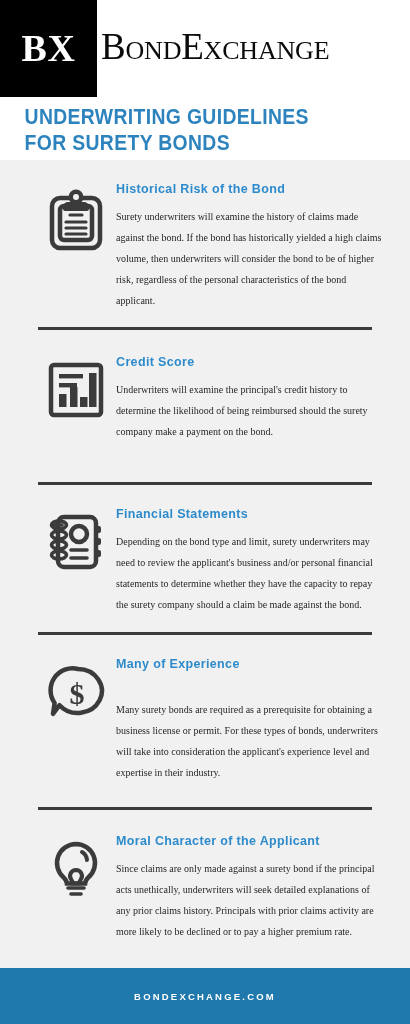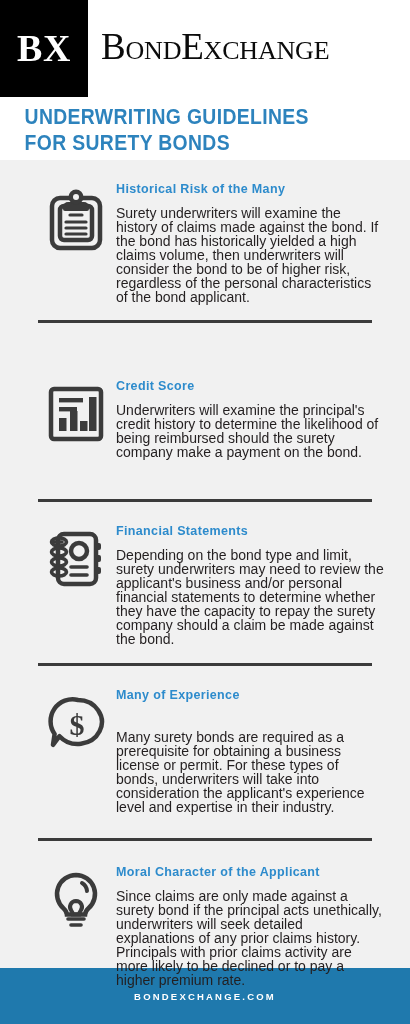--- a/index.html
+++ b/index.html
@@ -28,21 +28,21 @@
     background: #ffffff;
   }
   .logo-row {
     position: relative;
     height: 98px;
   }
   .logo-mark {
     position: absolute;
     left: 0;
     top: 0;
-    width: 88px;
+    width: 97px;
     height: 97px;
     background: #000000;
     display: flex;
     align-items: center;
     justify-content: center;
   }
   .logo-mark-text {
     color: #ffffff;
     font-family: "Liberation Serif", serif;
     font-size: 38px;
@@ -113,24 +113,24 @@
     color: #2d8bcc;
     font-family: "Liberation Sans", sans-serif;
     font-size: 12.5px;
     font-weight: 700;
     letter-spacing: 0.35px;
     margin: 0 0 9px 0;
     line-height: 1.2;
   }
   .sec-body {
     color: #231f20;
-    font-family: Liberation Sans, sans-serif;
-    font-size: 14px;
+    font-family: Liberation Serif, serif;
+    font-size: 10px;
     font-weight: 400;
-    line-height: 14px;
+    line-height: 21px;
     margin: 0;
   }
   .divider {
     height: 3px;
     background: #3b3b3b;
     margin: 0 38px;
   }
 
   
   .footer {
@@ -181,28 +181,28 @@
           <circle cx="30" cy="9" r="3" fill="#f1f1f1"></circle>
           <g stroke="#3b3b3b" stroke-width="3.2" stroke-linecap="round">
             <line x1="24" y1="27" x2="36" y2="27"></line>
             <line x1="20" y1="34" x2="40" y2="34"></line>
             <line x1="20" y1="40" x2="40" y2="40"></line>
             <line x1="20" y1="46" x2="40" y2="46"></line>
           </g>
         </svg>
       </div>
       <div class="text-cell">
-        <p class="sec-heading">Historical Risk of the Many</p>
+        <p class="sec-heading">Historical Risk of the Bond</p>
         <p class="sec-body">Surety underwriters will examine the history of claims made against the bond. If the bond has historically yielded a high claims volume, then underwriters will consider the bond to be of higher risk, regardless of the personal characteristics of the bond applicant.</p>
       </div>
     </div>
 
     <div class="divider" style="margin-top:16px;"></div>
 
-    <div class="section" style="padding-top:16px;margin-top:40px;">
+    <div class="section" style="padding-top:25px;">
       <div class="icon-cell">
         <svg width="58" height="58" viewBox="0 0 58 58" aria-hidden="true">
           <rect x="4" y="4" width="50" height="50" rx="3" fill="none" stroke="#3b3b3b" stroke-width="4.5"></rect>
           <g fill="#3b3b3b">
             <rect x="12" y="13" width="24" height="4.4"></rect>
             <rect x="12" y="22" width="18" height="4.4"></rect>
             <rect x="12" y="33" width="7.5" height="13"></rect>
             <rect x="23" y="26" width="7.5" height="20"></rect>
             <rect x="33" y="36" width="7.5" height="10"></rect>
             <rect x="42" y="12" width="7.5" height="34"></rect>

